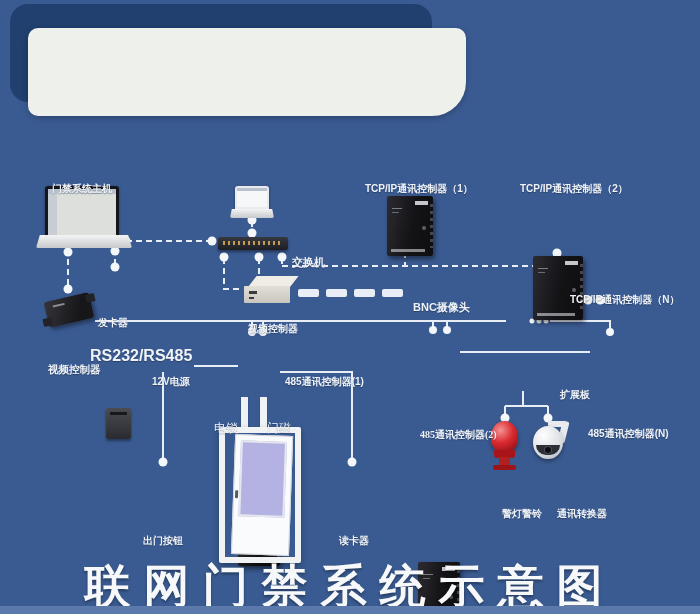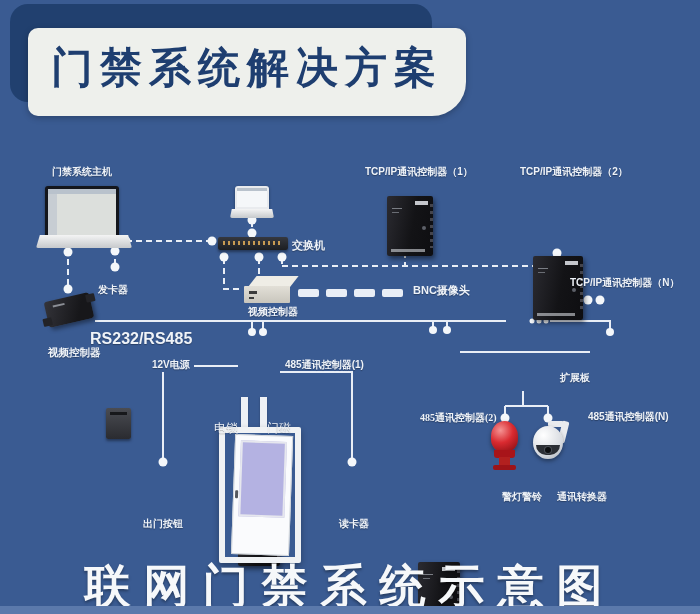--- a/index.html
+++ b/index.html
@@ -14,21 +14,21 @@
                 font-size:42px;letter-spacing:7px;color:#1e3e70;}
   
   .footer-strip{position:absolute;left:0;bottom:0;width:700px;height:8px;background:#5b79ab;}
   .footer-title{position:absolute;left:0;top:556px;width:700px;text-align:center;
                 font-family:"DejaVu Serif","Liberation Serif",serif;font-weight:bold;
                 font-size:46px;letter-spacing:13px;color:#f6f8fa;text-shadow:0 2px 3px rgba(0,0,0,.35);}
   
   svg.wires{position:absolute;left:0;top:0;}
   
   .lbl{position:absolute;color:#eff3f8;font-size:12px;white-space:nowrap;text-shadow:0 1px 1px rgba(0,0,0,.3);}
-  .lbl.b{font-weight:bold;font-size:10px;}
+  .lbl.b{font-weight:bold;font-size:10px;margin-top:17px;}
   
   .dev{position:absolute;}
   
   .lap-screen{background:#14161c;border-radius:3px 3px 0 0;padding:3px;box-shadow:0 1px 3px rgba(0,0,0,.4);}
   .lap-screen .scr{width:100%;height:100%;background:#dcdfdc;position:relative;overflow:hidden;}
   .lap-screen .scr .bar{position:absolute;left:0;top:0;width:100%;height:5px;background:#b9c2cc;}
   .lap-screen .scr .side{position:absolute;left:0;top:5px;width:9px;bottom:0;background:#c7cdd3;}
   .lap-base{background:linear-gradient(#f4f4f4,#c6c9cc);clip-path:polygon(4% 0,96% 0,100% 100%,0 100%);
             border-radius:2px;box-shadow:0 2px 3px rgba(0,0,0,.35);}
   
@@ -149,21 +149,20 @@
         <circle cx="600" cy="300" r="4.5"></circle>
 
       <circle cx="532" cy="321" r="2.5"></circle>
         <circle cx="539" cy="321" r="2.5"></circle>
         <circle cx="546" cy="321" r="2.5"></circle>
     </g>
   </svg>
 
   <div class="banner-navy"></div>
   <div class="banner-white"></div>
-  <div class="banner-title">门禁系统解决方案</div>
 
   <div class="dev lap-screen" style="left:45px;top:186px;width:68px;height:46px;">
     <div class="scr">
         <div class="bar"></div>
         <div class="side"></div>
       </div>
   </div>
   <div class="dev lap-base" style="left:36px;top:235px;width:96px;height:13px;"></div>
 
   <div class="dev lap-screen" style="left:235px;top:186px;width:30px;height:19px;background:#e9ebee;padding:2px;">
@@ -252,21 +251,21 @@
     <div class="doorhandle"></div>
   </div>
 
   <div class="lbl b" style="left:52px;top:165px;">门禁系统主机</div>
   <div class="lbl b" style="left:292px;top:238px;font-size:11px;">交换机</div>
   <div class="lbl b" style="left:365px;top:165px;">TCP/IP通讯控制器（1）</div>
   <div class="lbl b" style="left:520px;top:165px;">TCP/IP通讯控制器（2）</div>
   <div class="lbl b" style="left:570px;top:276px;">TCP/IP通讯控制器（N）</div>
   <div class="lbl b" style="left:413px;top:283px;font-size:11px;">BNC摄像头</div>
   <div class="lbl b" style="left:248px;top:305px;">视频控制器</div>
-  <div class="lbl b" style="left:98px;top:283px;text-align:right;">发卡器</div>
+  <div class="lbl b" style="left:98px;top:299px;text-align:right;">发卡器</div>
   <div class="lbl b" style="left:48px;top:330px;font-size:16px;padding-left:42px;">RS232/RS485</div>
   <div class="lbl b" style="left:48px;top:346px;font-size:10.5px;">视频控制器</div>
   <div class="lbl b" style="left:152px;top:358px;">12V电源</div>
   <div class="lbl b" style="left:285px;top:358px;">485通讯控制器(1)</div>
   <div class="lbl b" style="left:420px;top:411px;font-family:Liberation Serif, serif;">485通讯控制器(2)</div>
   <div class="lbl b" style="left:588px;top:410px;">485通讯控制器(N)</div>
   <div class="lbl b" style="left:560px;top:371px;">扩展板</div>
   <div class="lbl" style="left:214px;top:420px;">电锁</div>
   <div class="lbl" style="left:267px;top:420px;">门磁</div>
   <div class="lbl b" style="left:127px;top:517px;padding-left:16px;">出门按钮</div>

